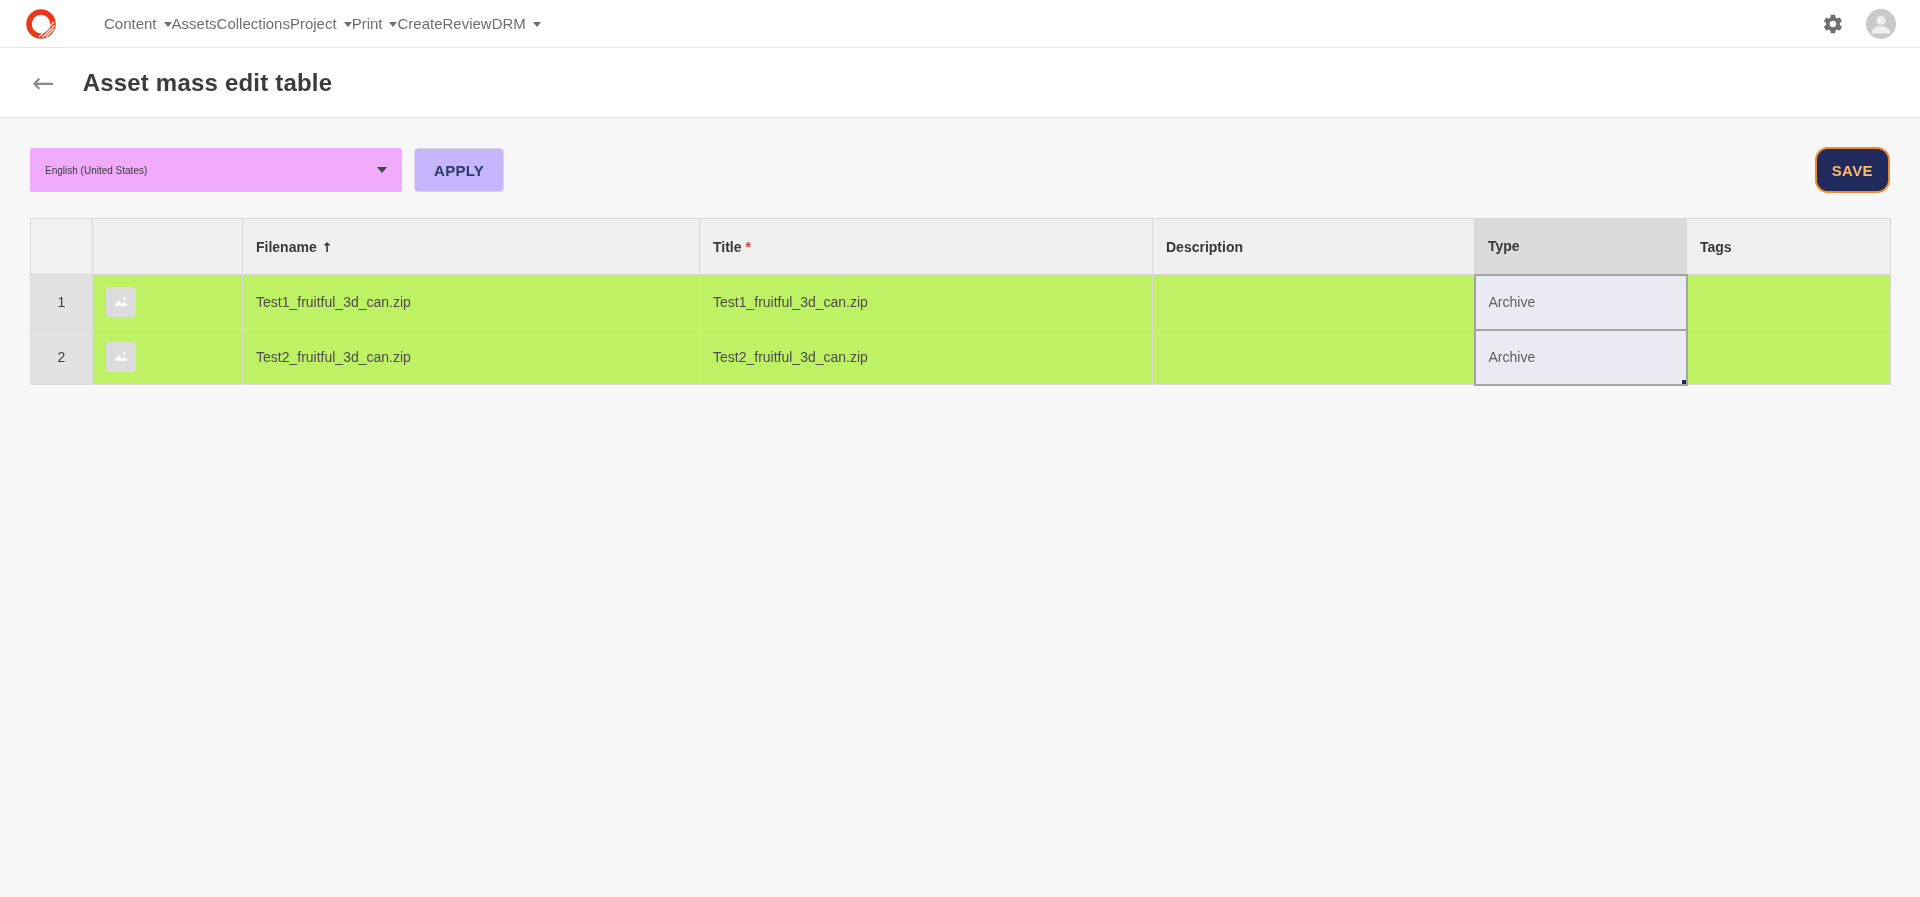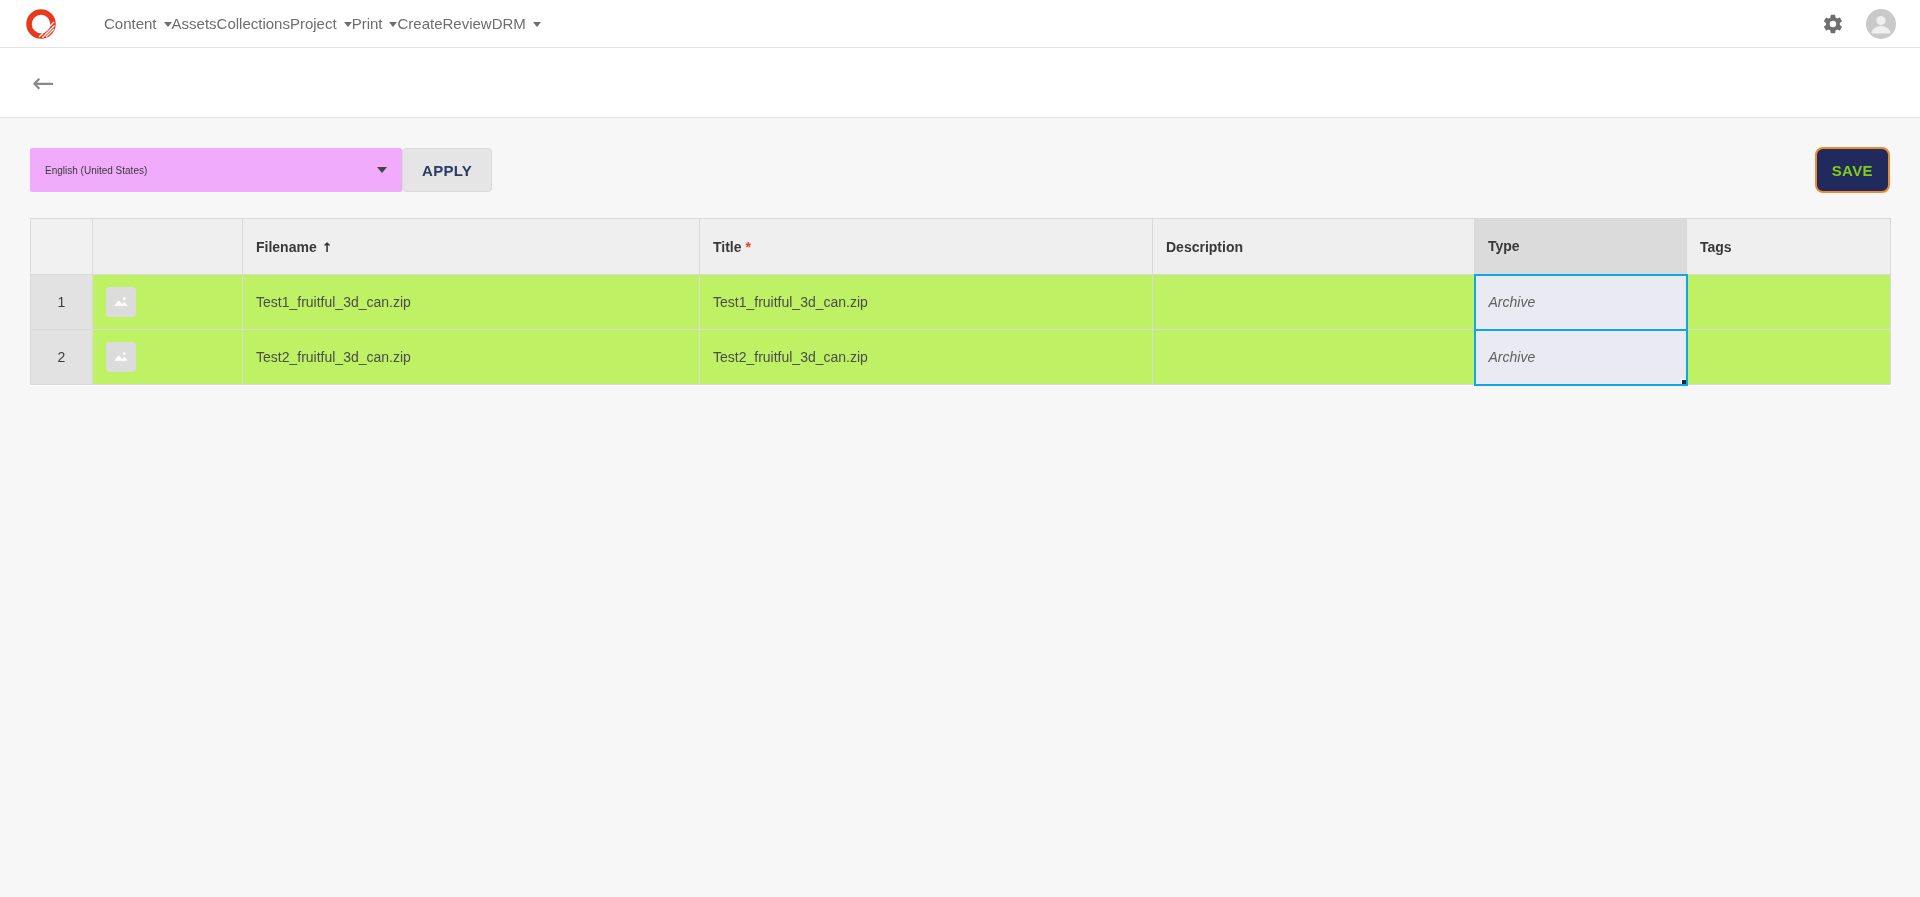--- a/index.html
+++ b/index.html
@@ -43,27 +43,27 @@
   .lang-select {
     width:372px; height:44px; background:#f0abfc; border-radius:2px;
     display:flex; align-items:center; justify-content:space-between;
     padding:0 15px; font-size:10px; color:#3a3a3a; cursor:pointer;
   }
   .select-caret {
     width:0; height:0; border-left:5px solid transparent; border-right:5px solid transparent;
     border-top:6px solid #444444;
   }
   .btn {
-    height:44px; background:#e5e5e5; border:1px solid #d9d9d9; border-radius:4px;
+    height:44px; background:#c4b5fd; border:1px solid #d9d9d9; border-radius:4px;
     color:#2b3a67; font-weight:700; font-size:15px; letter-spacing:0.3px;
-    padding:0 19px; cursor:pointer; font-family:inherit;
+    padding:0 19px; margin-left:12px; cursor:pointer; font-family:inherit;
   }
   .save-btn {
     margin-left:auto; height:46px; background:#202a5c; border:2px solid #ee8a2f;
-    border-radius:8px; color:#84cc16; font-weight:700; font-size:15px;
+    border-radius:13px; color:#fdba74; font-weight:700; font-size:15px;
     letter-spacing:0.4px; padding:0 15px; cursor:pointer; font-family:inherit;
   }
 
   
   .grid-wrap { margin:25px 30px 0 30px; }
   table.grid { border-collapse:collapse; table-layout:fixed; width:1860px; background:#ffffff; }
   .grid th, .grid td { border:1px solid #d9d9d9; padding:0 13px; text-align:left; overflow:hidden; }
   .grid thead th {
     height:56px; background:#efefef; color:#383838; font-size:14px; font-weight:700;
   }
@@ -75,21 +75,21 @@
   }
   .grid td.thumb-cell { cursor:pointer; }
   .grid td.editable { cursor:text; }
   .sort-arrow { color:#2f2f2f; margin-left:5px; font-family:"DejaVu Sans", sans-serif; font-size:13px; }
   .required { color:#e23b2e; margin-left:4px; font-size:14px; }
   .thumb {
     width:30px; height:30px; background:#dcdcdc; border-radius:4px;
     display:flex; align-items:center; justify-content:center;
   }
   .grid td.type-cell {
-    background:#eaebf2; border:2px solid #0ea5e9; color:#606060; position:relative; cursor:cell;font-style:italic;
+    background:#eaebf2; border:2px solid #a3a3a3; color:#606060; position:relative; cursor:cell;
   }
   .fill-handle {
     position:absolute; width:7px; height:7px; background:#1c2755;
     right:-2px; bottom:-2px; border:1px solid #ffffff;
   }
 </style>
 </head>
 <body>
 
 <div class="topnav">
@@ -142,20 +142,21 @@
         <circle cx="15" cy="15" r="15" fill="#c9c9c9"></circle>
         <circle cx="15" cy="11.5" r="4.6" fill="#efefef"></circle>
         <path d="M5.5 24.5 a9.5 7.5 0 0 1 19 0 z" fill="#efefef"></path>
       </svg>
     </div>
   </div>
 </div>
 
 <div class="page-header">
   <span class="back-arrow">←</span>
+  <h1 class="page-title">Asset mass edit table</h1>
 </div>
 
 <div class="toolbar">
   <div class="lang-select">
     <span>English (United States)</span>
     <span class="select-caret"></span>
   </div>
   <button class="btn">APPLY</button>
   <button class="save-btn">SAVE</button>
 </div>

